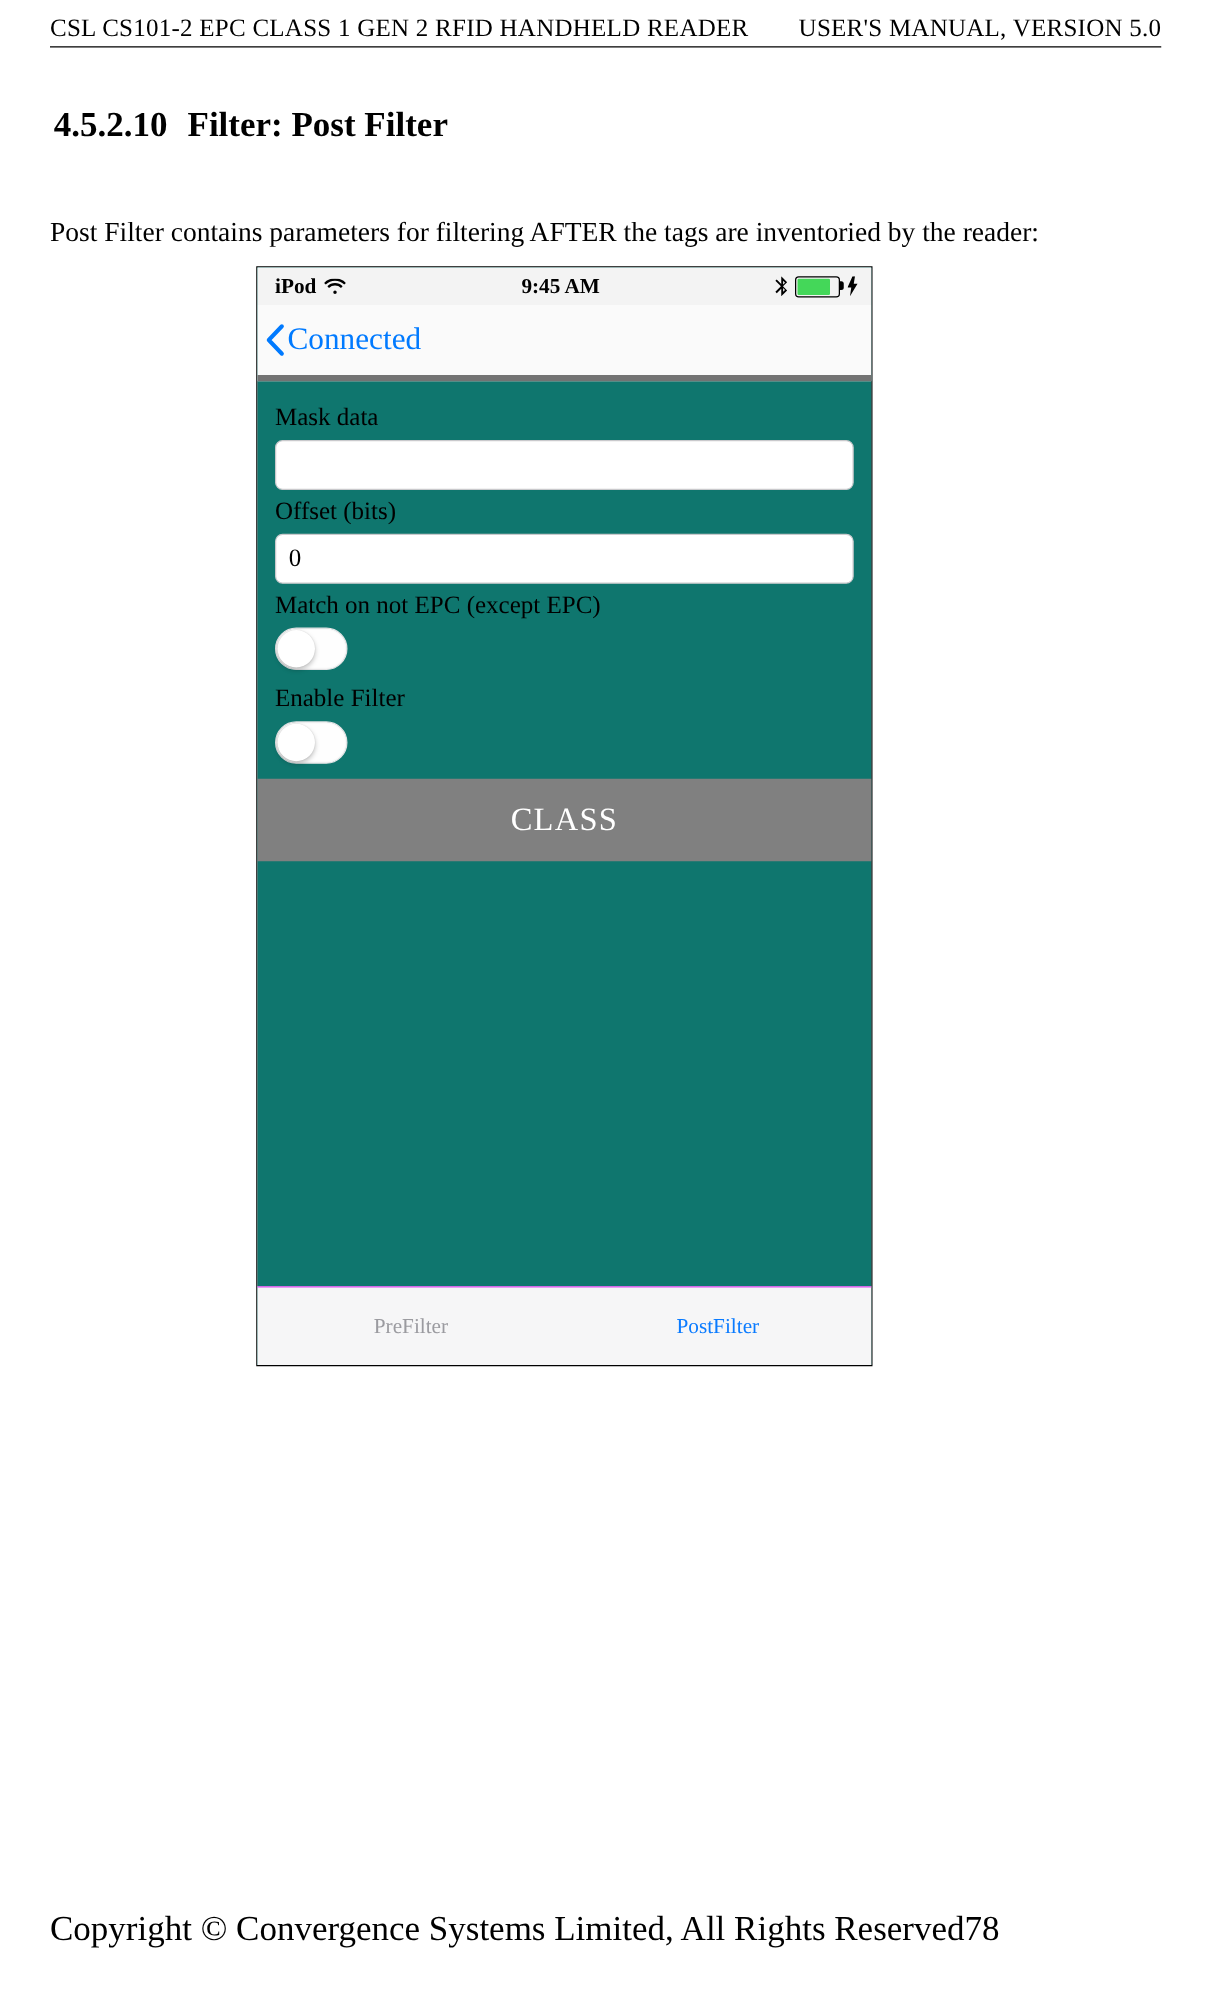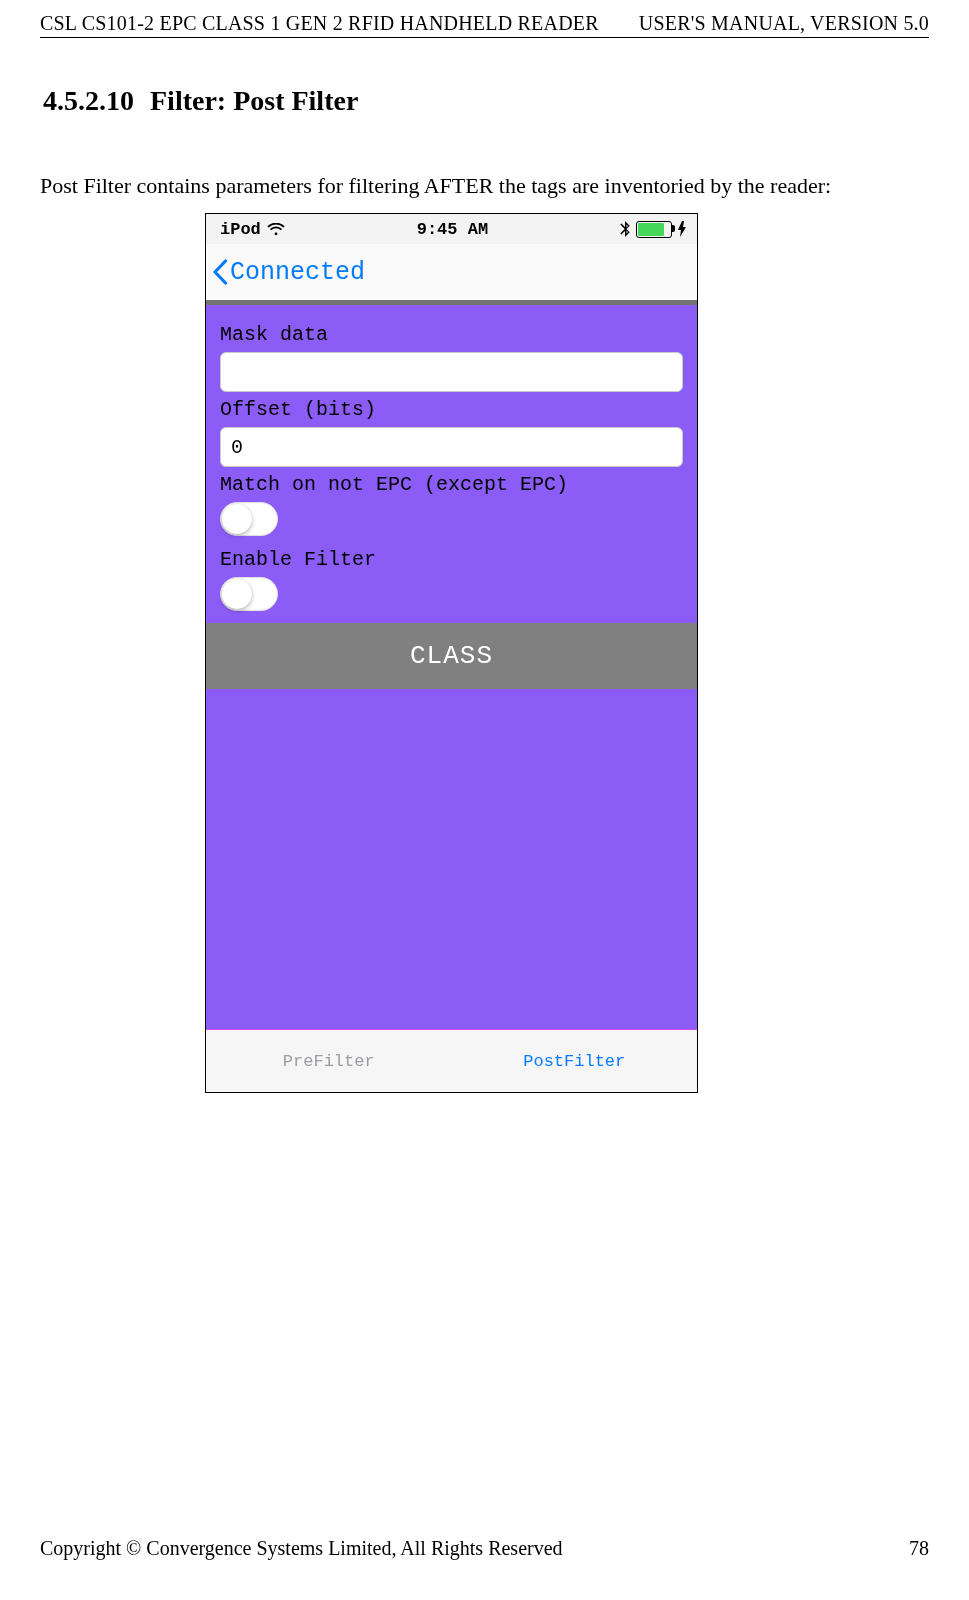--- a/index.html
+++ b/index.html
@@ -50,22 +50,22 @@
   .screenshot-wrap {
     position: absolute;
     top: 213px;
     left: 205px;
     width: 491px;
     border: 1.5px solid #000;
     background: #fff;
   }
   .device-frame {
     width: 100%;
-    font-family: Liberation Mono, monospace;
-    background: #8b5cf6;
+    font-family: Liberation Serif, serif;
+    background: #0f766e;
   }
   .status-bar {
     height: 30px;
     display: flex;
     align-items: center;
     justify-content: space-between;
     padding: 0 10px 0 14px;
     background: #f3f3f3;
     font-size: 17px;
     font-weight: 600;
@@ -196,22 +196,21 @@
     font-size: 17px;
   }
   .tab.inactive { color: #9b9ba0; }
   .tab.active { color: #0a7bff; }
   .footer-row {
     position: absolute;
     bottom: 40px;
     left: 40px;
     right: 40px;
     display: flex;
-    justify-content: space-between;
-    font-size: 20px;
+    font-size: 28px;
     margin-top: 44px;
   }
 </style>
 </head>
 <body>
 
 <div class="page">
 
   <div class="header-row">
     <span>CSL CS101-2 EPC CLASS 1 GEN 2 RFID HANDHELD READER</span>

